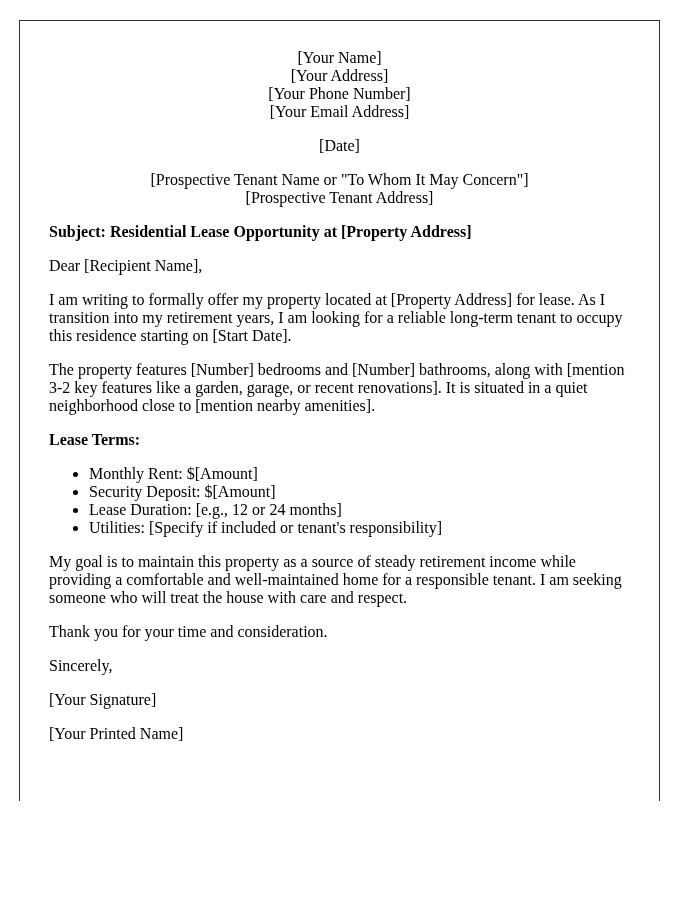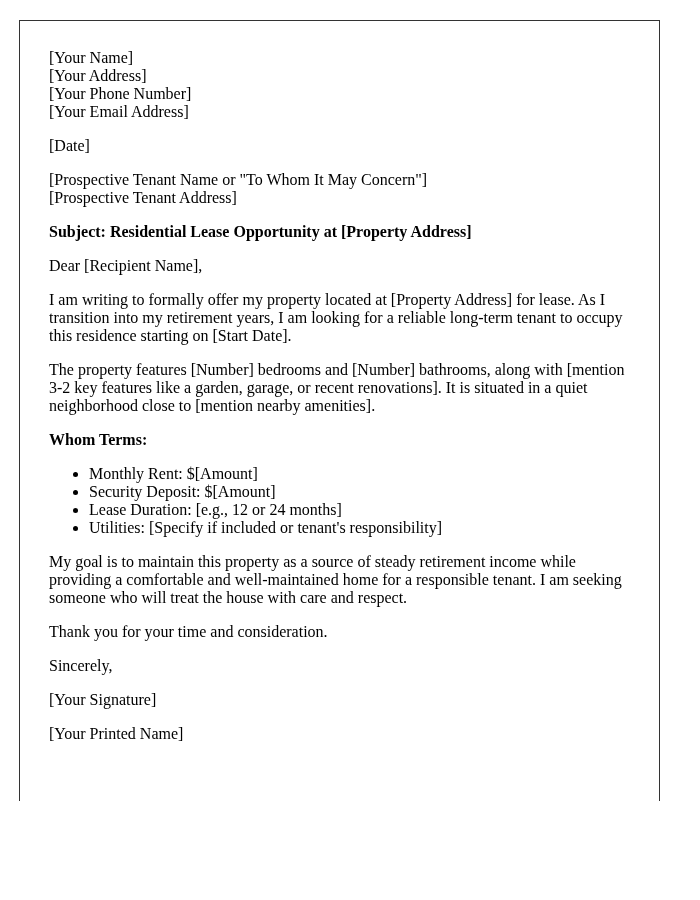--- a/index.html
+++ b/index.html
@@ -28,20 +28,21 @@
     border-top: 1px solid #333333;
     box-sizing: border-box;
     padding: 28px 29px 0 29px;
     overflow: hidden;
   }
   .block {
     margin: 0 0 16px 0;
   }
   .line {
     display: block;
+    text-align: center;
   }
   .bold {
     font-weight: bold;
   }
   ul.terms {
     margin: 0 0 16px 0;
     padding-left: 40px;
     list-style: disc;
     font-family: Liberation Serif, serif;
   }
@@ -71,21 +72,21 @@
   </div>
 
   <div class="block bold">Subject: Residential Lease Opportunity at [Property Address]</div>
 
   <div class="block">Dear [Recipient Name],</div>
 
   <div class="block">I am writing to formally offer my property located at [Property Address] for lease. As I transition into my retirement years, I am looking for a reliable long-term tenant to occupy this residence starting on [Start Date].</div>
 
   <div class="block">The property features [Number] bedrooms and [Number] bathrooms, along with [mention 3-2 key features like a garden, garage, or recent renovations]. It is situated in a quiet neighborhood close to [mention nearby amenities].</div>
 
-  <div class="block bold">Whom Terms:</div>
+  <div class="block bold">Lease Terms:</div>
 
   <ul class="terms">
     <li>Monthly Rent: $[Amount]</li>
     <li>Security Deposit: $[Amount]</li>
     <li>Lease Duration: [e.g., 12 or 24 months]</li>
     <li>Utilities: [Specify if included or tenant's responsibility]</li>
   </ul>
 
   <div class="block">My goal is to maintain this property as a source of steady retirement income while providing a comfortable and well-maintained home for a responsible tenant. I am seeking someone who will treat the house with care and respect.</div>
 

